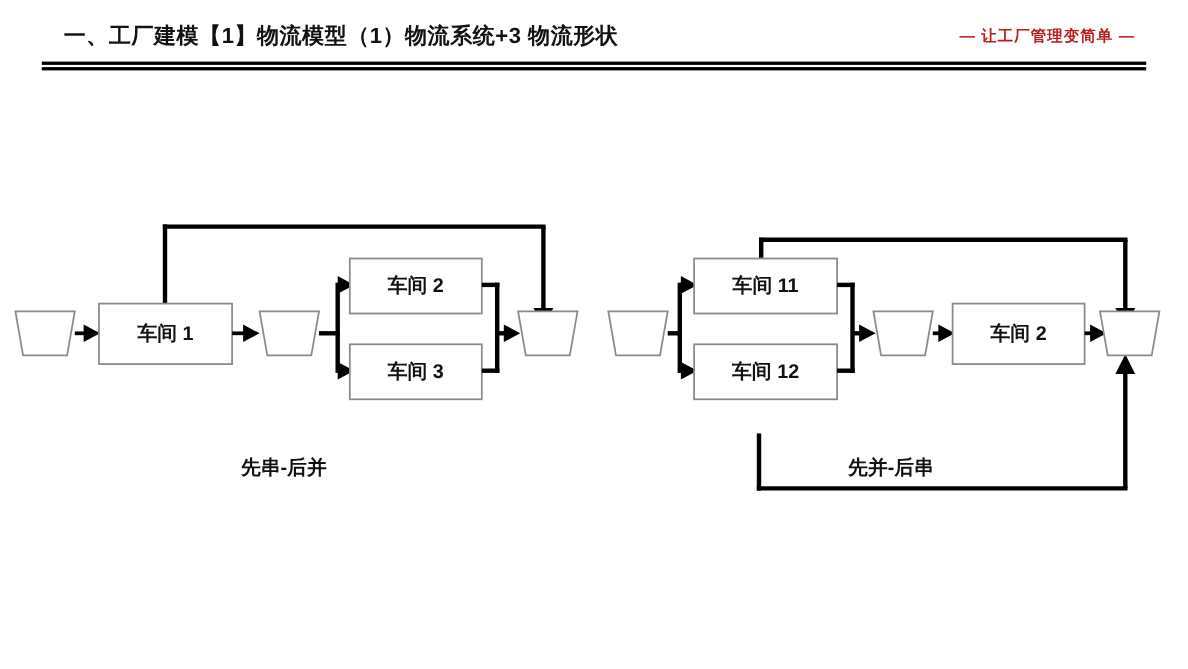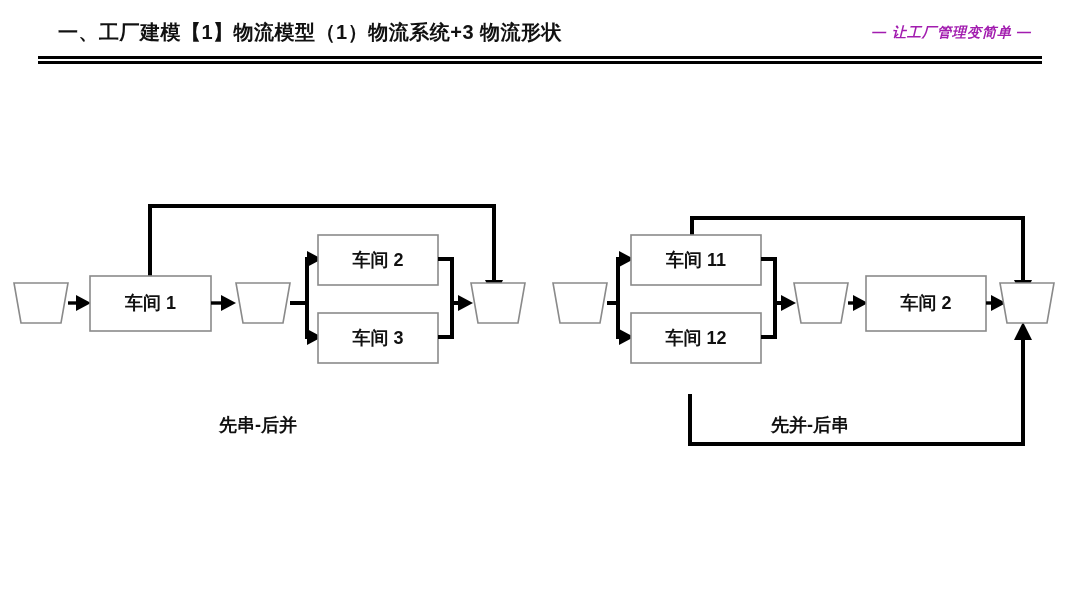--- a/index.html
+++ b/index.html
@@ -33,24 +33,23 @@
     letter-spacing: 0.5px;
     white-space: nowrap;
     color: #111111;
   }
   .header-slogan {
     position: absolute;
     right: 48px;
     top: 24px;
     font-size: 14px;
     font-weight: bold;
-    font-style: italic;
     letter-spacing: 1px;
     white-space: nowrap;
-    color: #a21caf;
+    color: #b91c1c;
   }
   .rule {
     position: absolute;
     left: 38px;
     top: 56px;
     width: 1004px;
     height: 8px;
   }
   .rule .bar {
     position: absolute;

